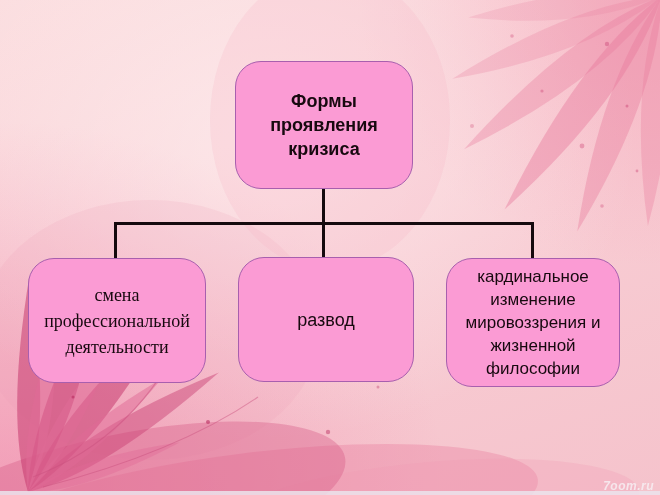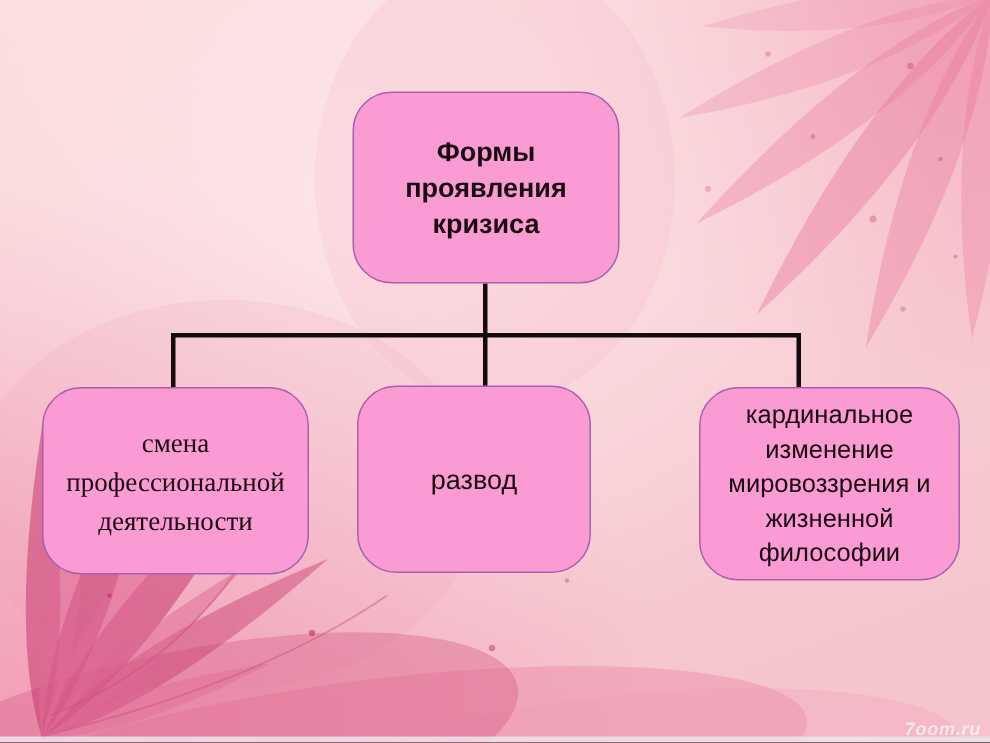--- a/index.html
+++ b/index.html
@@ -21,22 +21,22 @@
     border:1.5px solid #a85fae;
     border-radius:26px;
     box-sizing:border-box;
     display:flex;align-items:center;justify-content:center;
     text-align:center;
     color:#17090f;
     padding:20px 2px;
   }
   .node-root{left:235px;top:61px;width:178px;height:128px;font-weight:bold;font-size:18px;line-height:24px;}
   .node-c0{left:28px;top:258px;width:178px;height:125px;font-size:18px;line-height:26px;font-family:Liberation Serif, serif;}
-  .node-c1{left:238px;top:257px;width:156px;height:125px;font-size:18px;line-height:24px;}
-  .node-c2{left:446px;top:258px;width:174px;height:129px;font-size:17px;line-height:23px;padding:2px 1px;margin-left:20px;}
+  .node-c1{left:238px;top:257px;width:176px;height:125px;font-size:18px;line-height:24px;}
+  .node-c2{left:446px;top:258px;width:174px;height:129px;font-size:17px;line-height:23px;padding:2px 1px;}
   .conn{position:absolute;background:#150a0e;}
   .conn-stem{left:322px;top:189px;width:3px;height:70px;}
   .conn-h{left:114px;top:222px;width:420px;height:3px;}
   .conn-left{left:114px;top:222px;width:3px;height:37px;}
   .conn-right{left:531px;top:222px;width:3px;height:37px;}
   .watermark{
     position:absolute;right:6px;bottom:2px;
     font-size:12px;font-weight:bold;font-style:italic;
     color:rgba(247,240,244,0.82);
     letter-spacing:0.5px;

